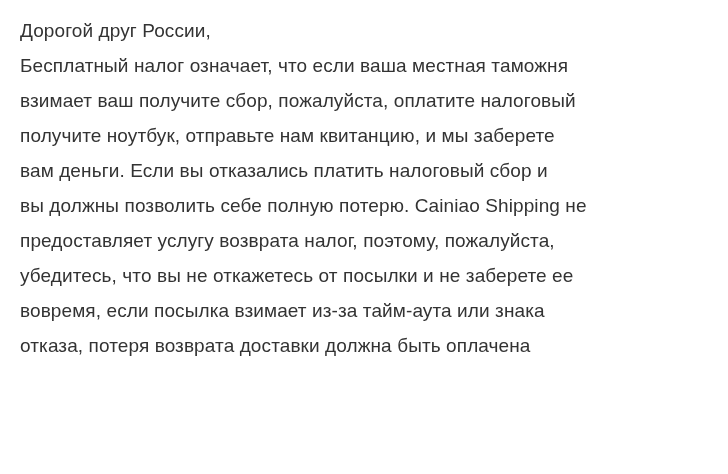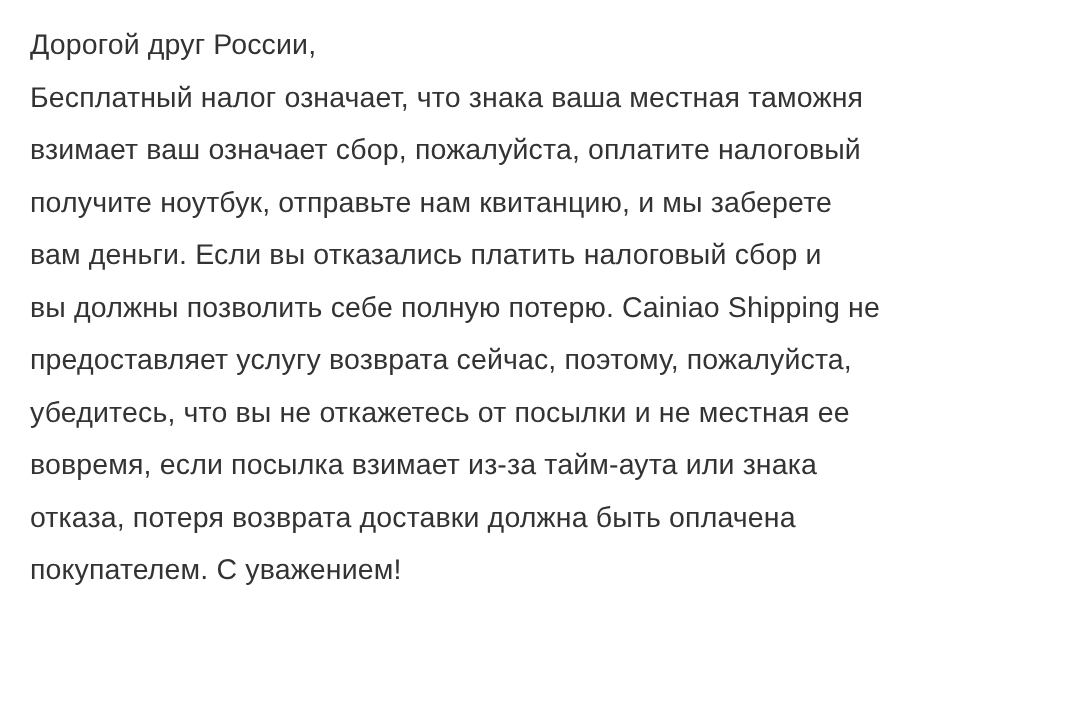--- a/index.html
+++ b/index.html
@@ -26,23 +26,22 @@
   }
   .letter-line {
     white-space: nowrap;
   }
 </style>
 </head>
 <body>
 
 <div class="letter-body">
   <div class="letter-line">Дорогой друг России,</div>
-  <div class="letter-line">Бесплатный налог означает, что знака ваша местная таможня</div>
-  <div class="letter-line">взимает ваш означает сбор, пожалуйста, оплатите налоговый</div>
+  <div class="letter-line">Бесплатный налог означает, что если ваша местная таможня</div>
+  <div class="letter-line">взимает ваш получите сбор, пожалуйста, оплатите налоговый</div>
   <div class="letter-line">получите ноутбук, отправьте нам квитанцию, и мы заберете</div>
   <div class="letter-line">вам деньги. Если вы отказались платить налоговый сбор и</div>
   <div class="letter-line">вы должны позволить себе полную потерю. Cainiao Shipping не</div>
-  <div class="letter-line">предоставляет услугу возврата сейчас, поэтому, пожалуйста,</div>
-  <div class="letter-line">убедитесь, что вы не откажетесь от посылки и не местная ее</div>
+  <div class="letter-line">предоставляет услугу возврата налог, поэтому, пожалуйста,</div>
+  <div class="letter-line">убедитесь, что вы не откажетесь от посылки и не заберете ее</div>
   <div class="letter-line">вовремя, если посылка взимает из-за тайм-аута или знака</div>
   <div class="letter-line">отказа, потеря возврата доставки должна быть оплачена</div>
-  <div class="letter-line">покупателем. С уважением!</div>
 </div>
 
 </body></html>

